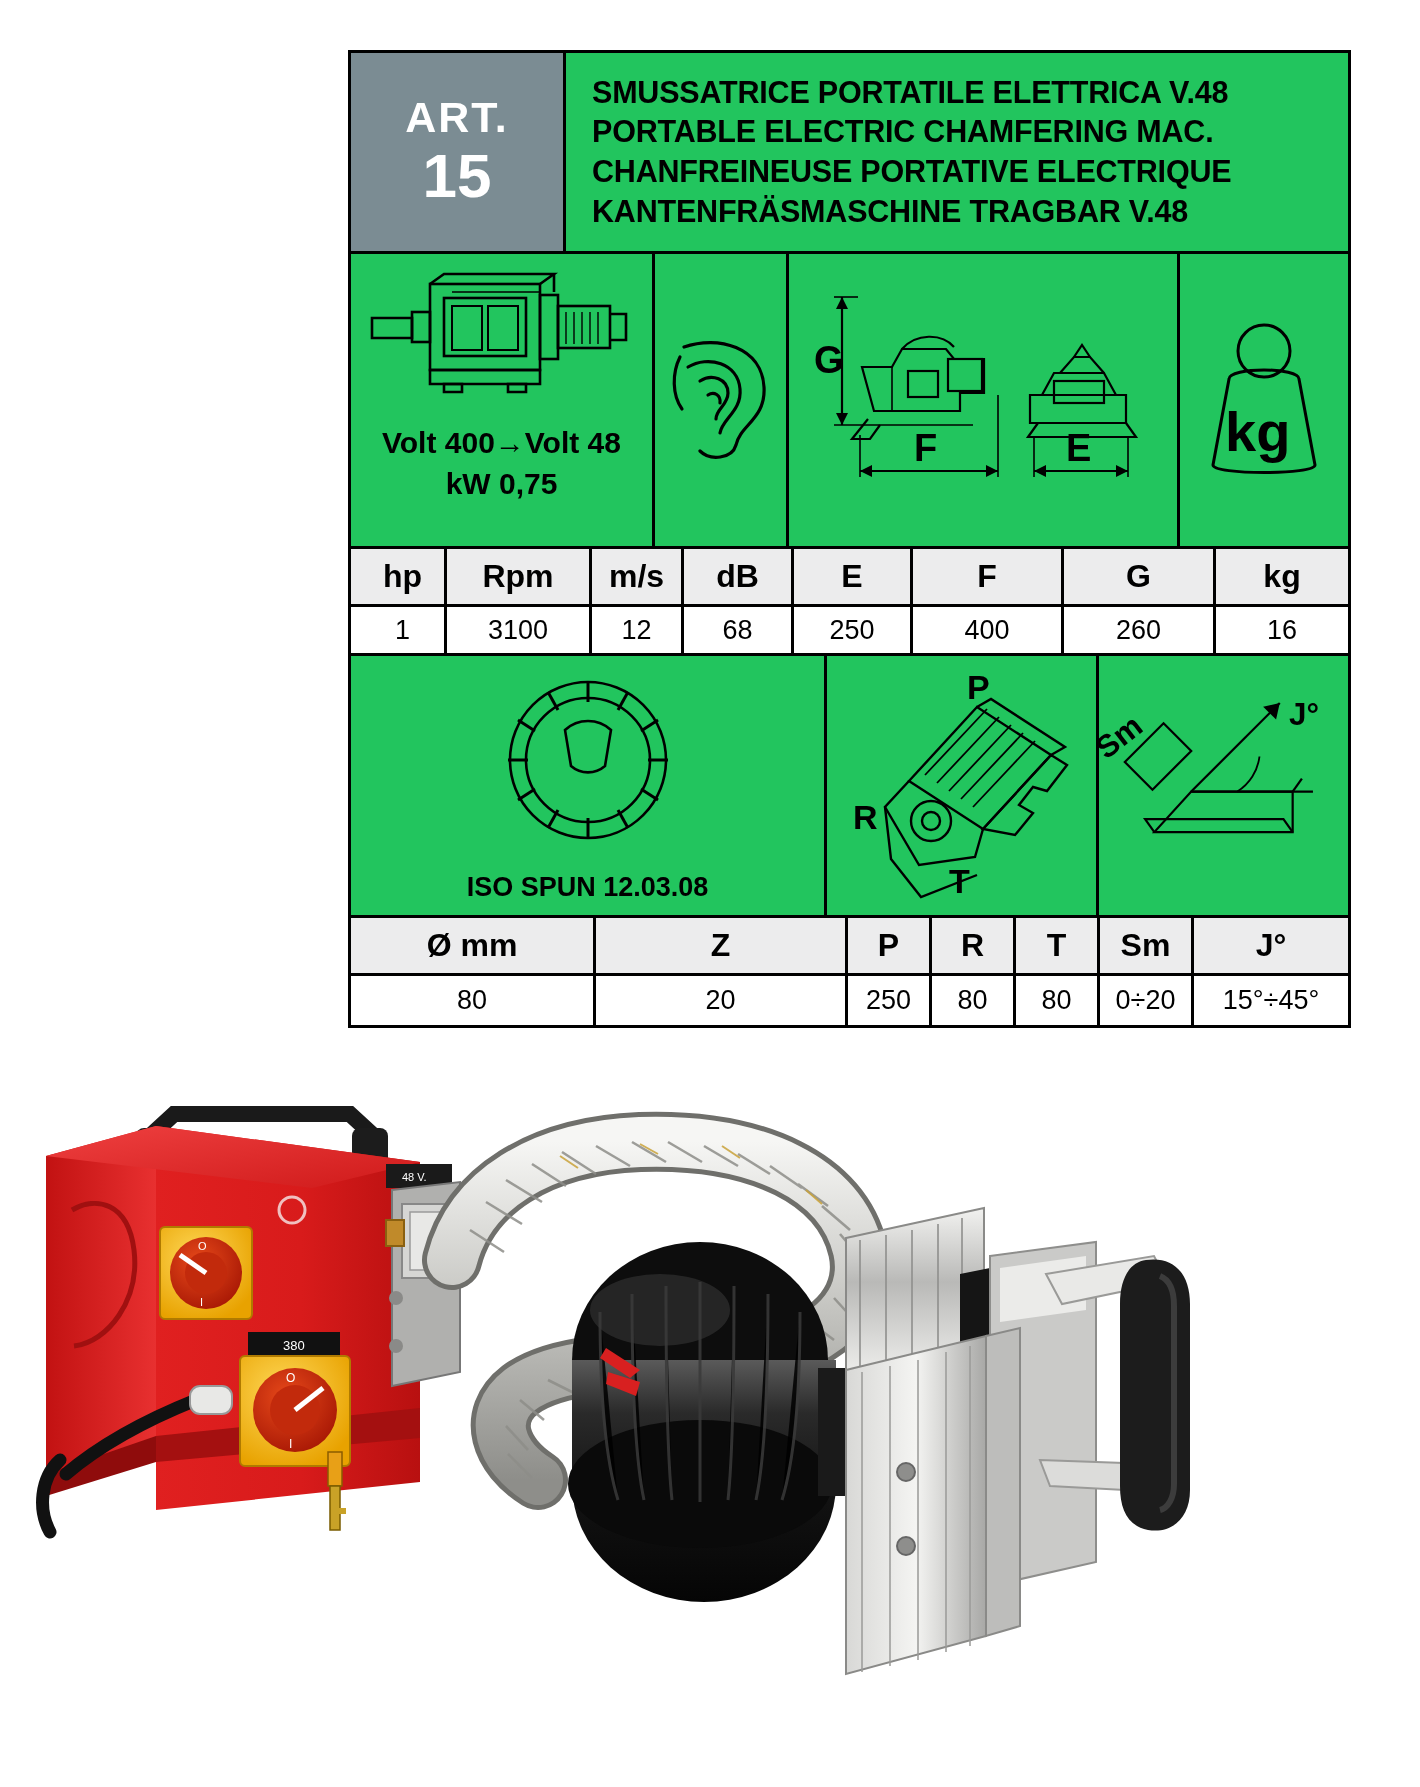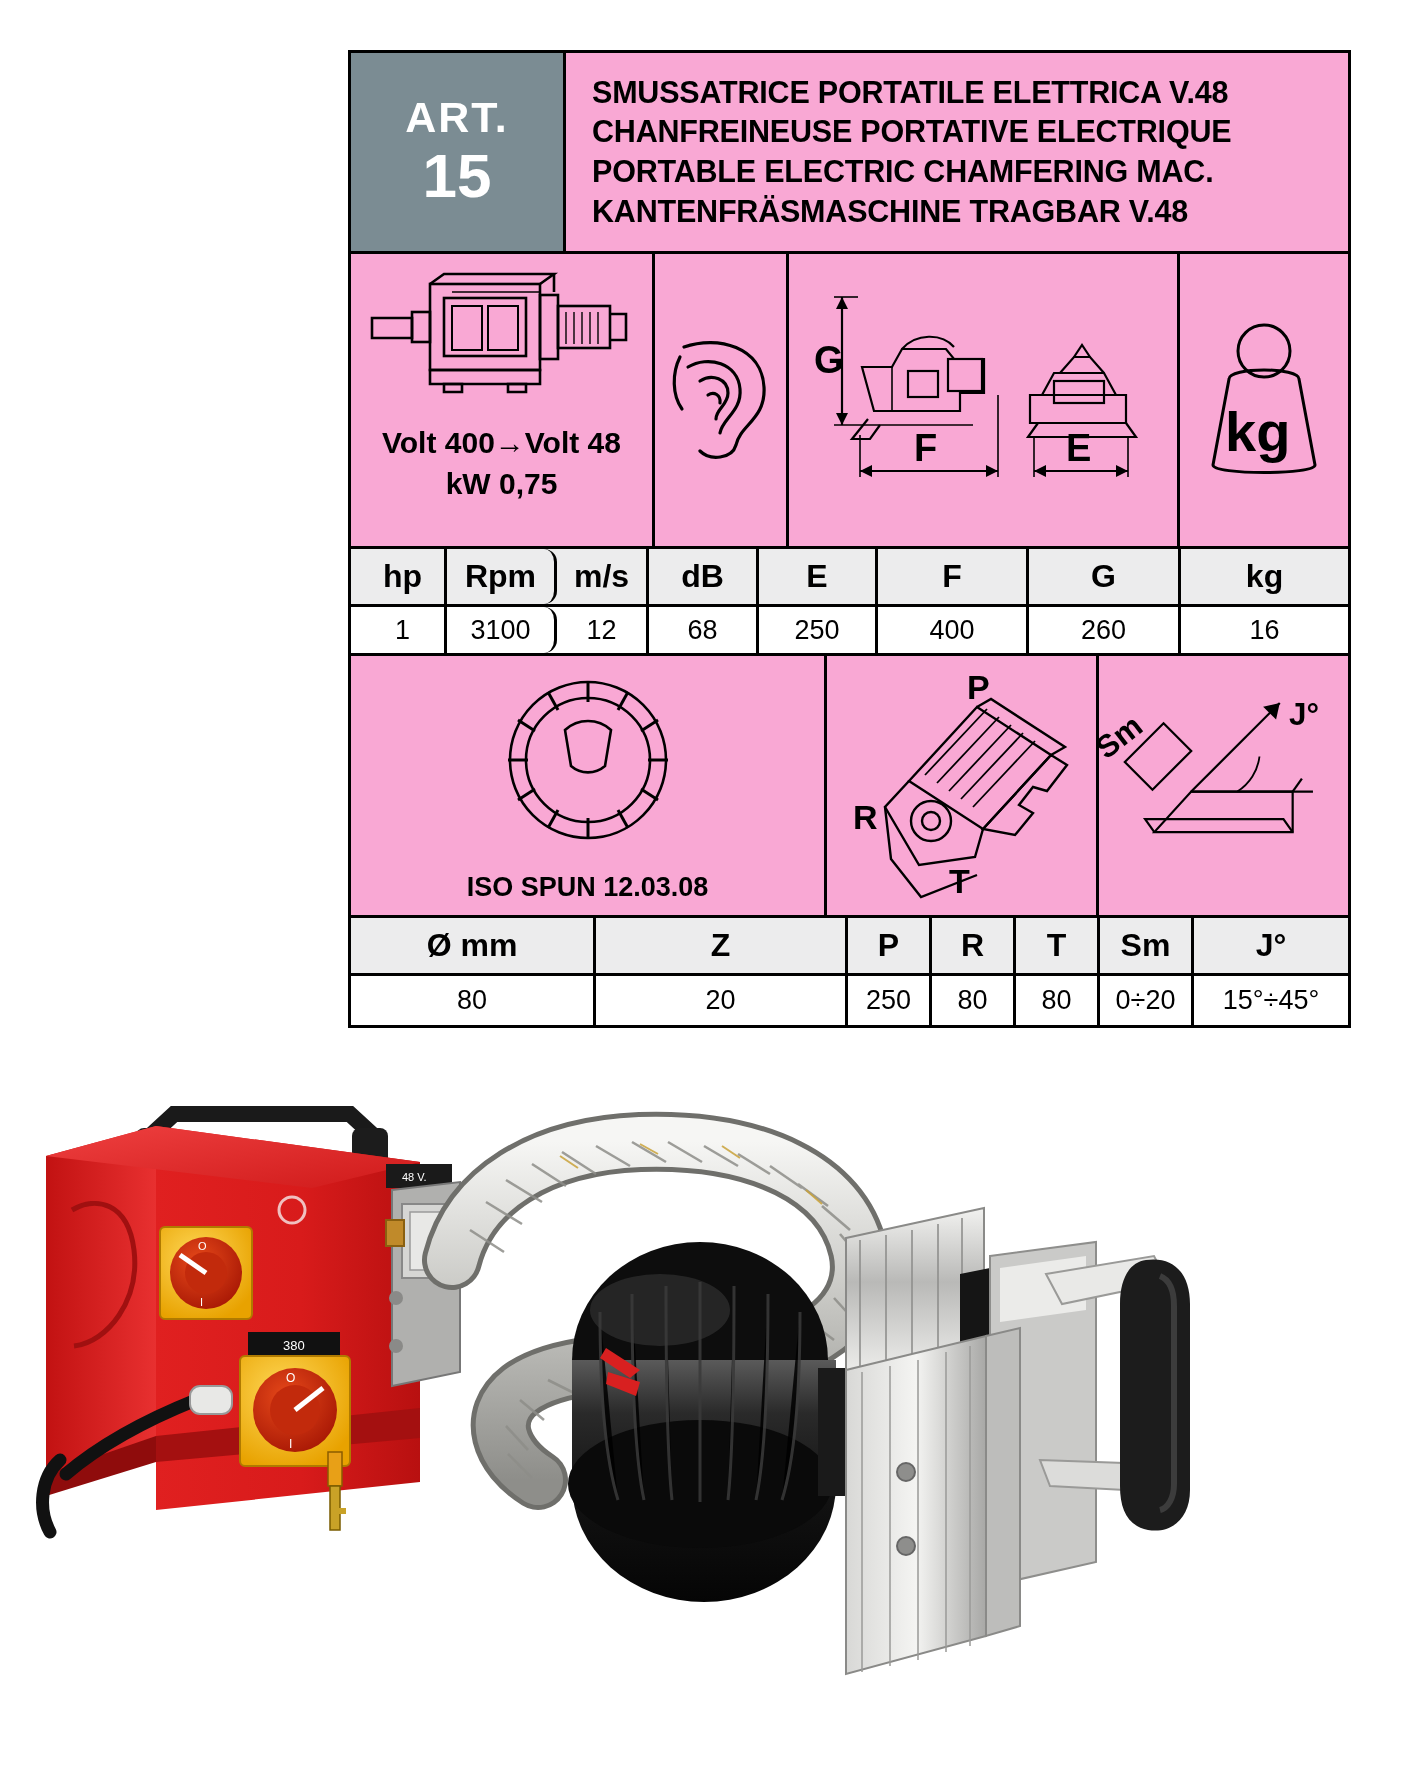--- a/index.html
+++ b/index.html
@@ -23,21 +23,21 @@
   }
 
   
   .spec-table {
     position: absolute;
     left: 348px;
     top: 50px;
     width: 1003px;
     border: 3px solid #000;
     box-sizing: border-box;
-    background: #f9a8d4;
+    background: #22c55e;
   }
 
   .row {
     display: flex;
     width: 100%;
     box-sizing: border-box;
   }
 
   
   .header-row {
@@ -151,21 +151,21 @@
     box-sizing: border-box;
     border-right: 3px solid #000;
     display: flex;
     align-items: center;
     justify-content: center;
     font-size: 27px;
   }
   .dv:last-child { border-right: none; }
 
   .c-hp  { width: 96px; padding-left: 10px; }
-  .c-rpm { width: 110px; border-radius: 13px; }
+  .c-rpm { width: 145px; }
   .c-ms  { width: 92px; }
   .c-db  { width: 110px; }
   .c-e   { width: 119px; }
   .c-f   { width: 151px; }
   .c-g   { width: 152px; }
   .c-kg  { flex: 1; }
 
   
   .tool-row {
     height: 262px;
@@ -232,22 +232,22 @@
 
   <div class="spec-table">
 
     <div class="row header-row">
       <div class="art-cell">
         <div class="art-word">ART.</div>
         <div class="art-num">15</div>
       </div>
       <div class="titles-cell">
         <div class="title-line">SMUSSATRICE PORTATILE ELETTRICA V.48</div>
+        <div class="title-line">PORTABLE ELECTRIC CHAMFERING MAC.</div>
         <div class="title-line">CHANFREINEUSE PORTATIVE ELECTRIQUE</div>
-        <div class="title-line">PORTABLE ELECTRIC CHAMFERING MAC.</div>
         <div class="title-line">KANTENFRÄSMASCHINE TRAGBAR V.48</div>
       </div>
     </div>
 
     <div class="row picto-row">
 
       <div class="pc pc-motor">
         <div class="motor-svg-wrap">
           <svg width="300" height="150" viewBox="0 0 300 150">
             <g fill="none" stroke="#000" stroke-width="2.6">

